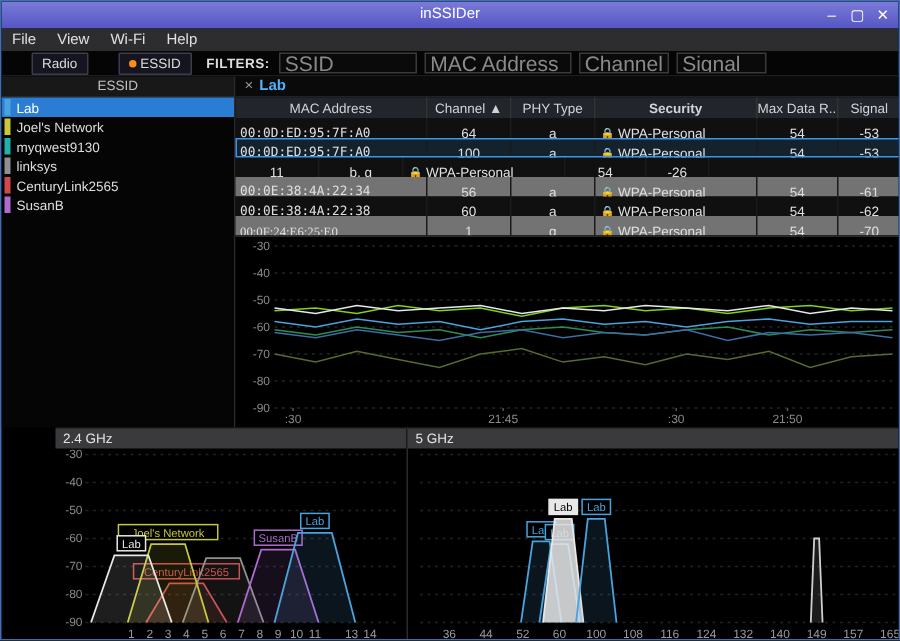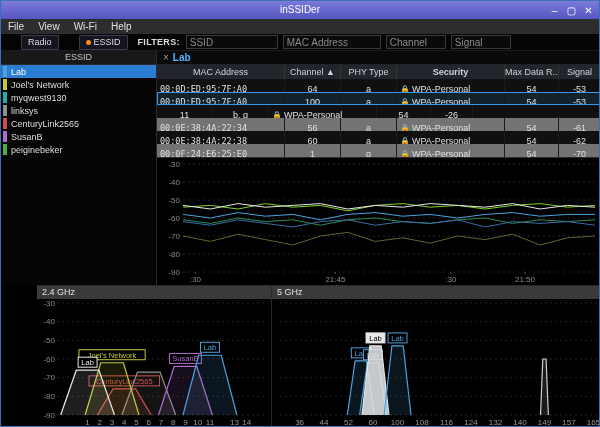--- a/index.html
+++ b/index.html
@@ -15,21 +15,21 @@
   .menubar{position:absolute;left:0;top:18px;width:100%;height:15px;background:#2d2d30;
            display:flex;align-items:center;font-size:10px;color:#e0e0e0;}
   .menu-item{padding:0 7px;}
   
   .toolbar{position:absolute;left:0;top:33px;width:100%;height:17px;background:#050505;
            display:flex;align-items:center;font-size:9px;color:#ddd;border-bottom:1px solid #1c1c1c;box-sizing:border-box;}
   .tb-btn{background:#15151f;border:1px solid #3c3c4e;color:#ddd;font-size:9px;height:13px;line-height:11px;
           padding:0 6px;margin-left:20px;display:flex;align-items:center;border-radius:1px;}
   .dot{display:inline-block;width:5px;height:5px;border-radius:50%;background:#ff8c1a;margin-right:3px;}
   .filters-label{font-weight:bold;margin:0 6px 0 10px;letter-spacing:.3px;}
-  .tb-input{background:#0a0a0a;border:1px solid #3a3a3a;color:#bbb;font-size:10px;height:12px;
+  .tb-input{background:#0a0a0a;border:1px solid #3a3a3a;color:#bbb;font-size:14px;height:12px;
             margin-right:5px;padding:0 3px;font-family:"Liberation Sans",sans-serif;}
   .tb-input::placeholder{color:#8a8a8a;}
   .in-ssid{width:84px;} .in-mac{width:90px;} .in-ch{width:52px;} .in-sig{width:52px;}
   
   .sidebar{position:absolute;left:0;top:50px;width:156px;height:234px;background:#050505;border-right:1px solid #2a2a2a;box-sizing:border-box;}
   .side-header{height:13px;background:#181818;border-bottom:1px solid #2a2a2a;color:#c0c0c0;
                font-size:9px;text-align:center;line-height:13px;}
   .side-row{height:13px;display:flex;align-items:center;font-size:9px;color:#ddd;padding-left:2px;cursor:default;}
   .side-row.selected{background:#2b7cd3;color:#fff;}
   .chip{width:4px;height:11px;margin-right:4px;flex:0 0 4px;}
@@ -113,24 +113,20 @@
           <span>linksys</span>
         </div>
         <div class="side-row">
           <span class="chip" style="background: rgb(208, 74, 74);"></span>
           <span>CenturyLink2565</span>
         </div>
         <div class="side-row">
           <span class="chip" style="background: rgb(176, 106, 208);"></span>
           <span>SusanB</span>
         </div>
-        <div class="side-row">
-          <span class="chip" style="background: rgb(74, 176, 74);"></span>
-          <span>peiginebeker</span>
-        </div>
       </div>
   </div>
 
   <div class="tabbar">
     <span class="tab-close">×</span>
     <span class="tab-label">Lab</span>
   </div>
 
   <div class="bssid-table">
     <div class="thead" id="table-head">
@@ -175,21 +171,21 @@
         </div>
         <div class="trow">
           <div class="td mac" style="width: 128px; text-align: left;">00:0E:38:4A:22:38</div>
           <div class="td" style="width: 56px; text-align: center;">60</div>
           <div class="td" style="width: 56px; text-align: center;">a</div>
           <div class="td" style="width: 108px; text-align: left;"><span class="lock">🔒</span>WPA-Personal</div>
           <div class="td" style="width: 54px; text-align: center;">54</div>
           <div class="td" style="width: 42px; text-align: center;">-62</div>
         </div>
         <div class="trow">
-          <div class="td mac" style="width: 128px; text-align: left;">00:0F:24:E6:25:E0</div>
+          <div class="td mac" style="width: 128px; text-align: left; font-family: Liberation Serif, serif;">00:0F:24:E6:25:E0</div>
           <div class="td" style="width: 56px; text-align: center;">1</div>
           <div class="td" style="width: 56px; text-align: center;">g</div>
           <div class="td" style="width: 108px; text-align: left;"><span class="lock">🔒</span>WPA-Personal</div>
           <div class="td" style="width: 54px; text-align: center;">54</div>
           <div class="td" style="width: 42px; text-align: center;">-70</div>
         </div>
       </div>
   </div>
 
   <div class="time-chart" id="time-chart"><svg width="444" height="127">

